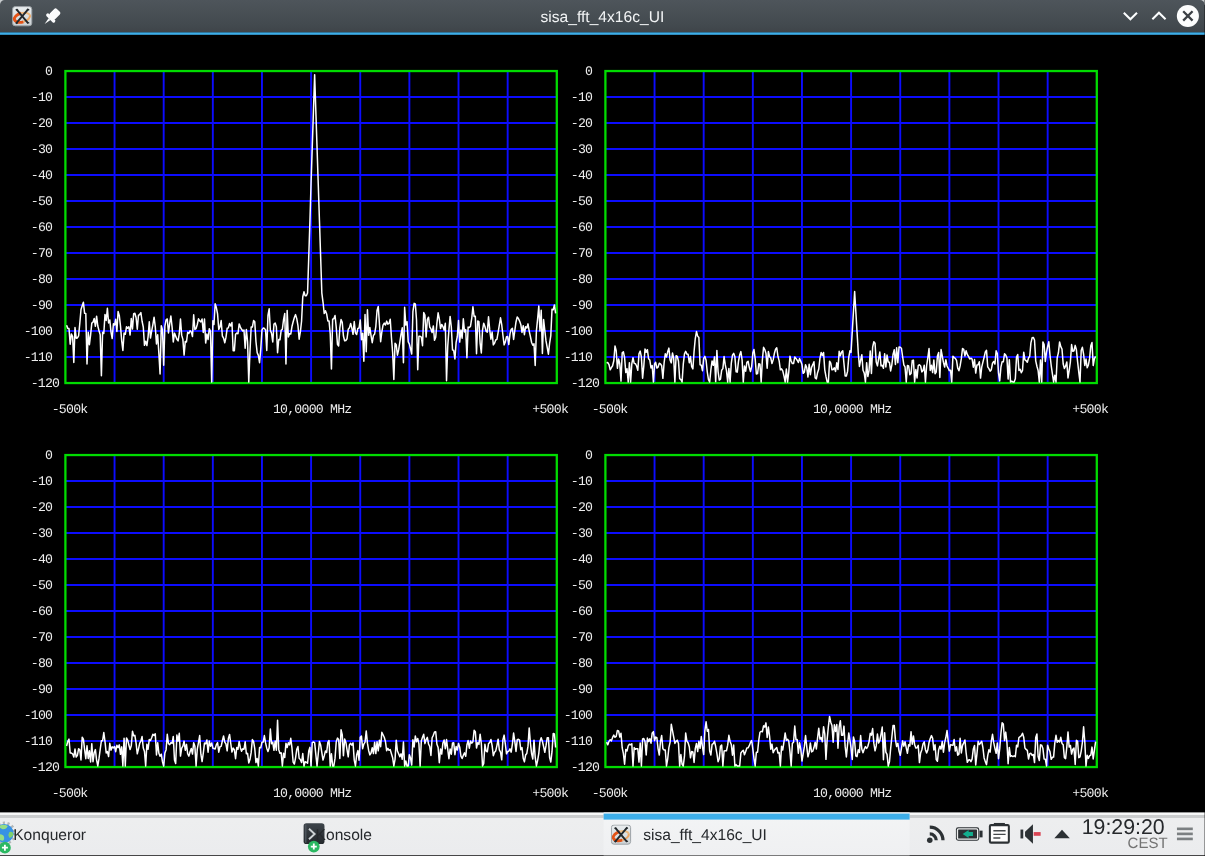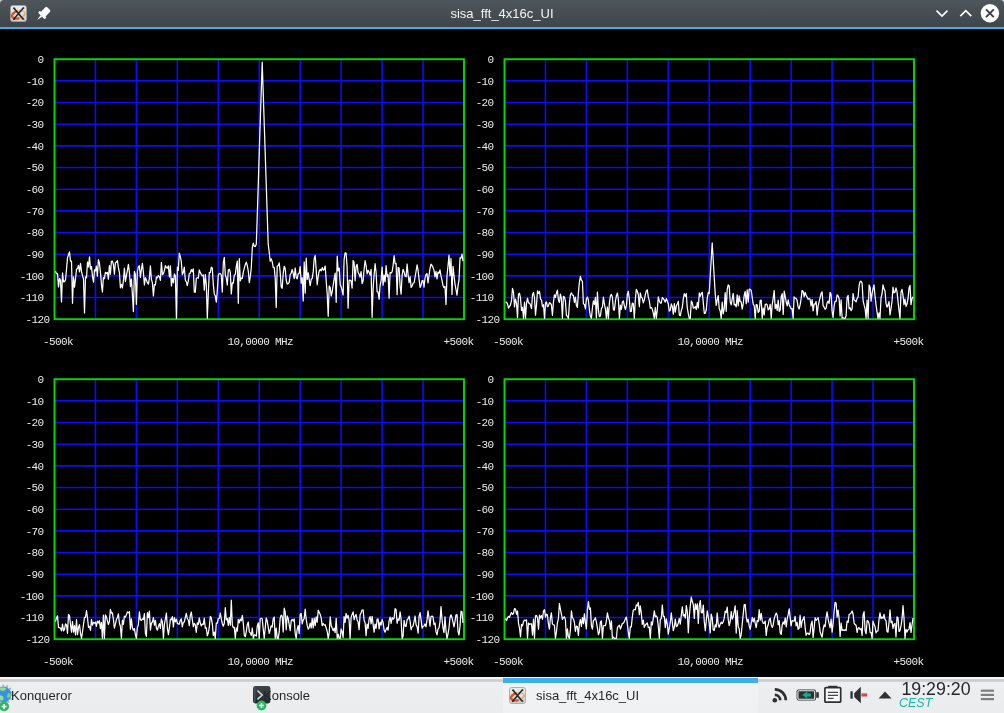--- a/index.html
+++ b/index.html
@@ -15,22 +15,22 @@
 #panel { position:absolute; left:0; top:677px; width:1004px; height:36px;
   background:linear-gradient(#fbfcfc 0px, #f4f5f5 2px, #c9cbcc 2.6px, #cbcdce 4.4px, #edeeef 5px, #ebecee 36px);
   z-index:10; }
 #activetask { position:absolute; left:502.7px; top:677px; width:255.5px; height:36px;
   background:linear-gradient(#f3f4f5, #eff0f2); z-index:11; }
 #activebar { position:absolute; left:502.7px; top:678.2px; width:255.5px; height:4.6px;
   background:#3daee9; z-index:12; }
 .tasktext { position:absolute; top:687.5px; font-size:13px; color:#26292c; z-index:13; }
 #clock1 { position:absolute; left:899px; top:679px; width:74px; text-align:center;
   font-size:17.8px; color:#26292c; z-index:13; letter-spacing:0px; }
-#clock2 { position:absolute; left:899px; top:695.6px; width:74px; text-align:left;
-  font-size:12.5px; color:#14b8a6; z-index:13;font-style:italic; }
+#clock2 { position:absolute; left:899px; top:695.6px; width:74px; text-align:right;
+  font-size:12.5px; color:#737373; z-index:13; }
 .pl { font-family:"Liberation Mono", monospace; font-size:11px; fill:#ededed;
   letter-spacing:-0.65px; }
 svg { z-index:13; }
 </style></head>
 <body>
 <div class="corner" style="left:0"></div>
 <div class="corner" style="left:1000px"></div>
 <div id="titlebar"></div>
 <div id="titletext">sisa_fft_4x16c_UI</div>
 <div id="blueline"></div>

